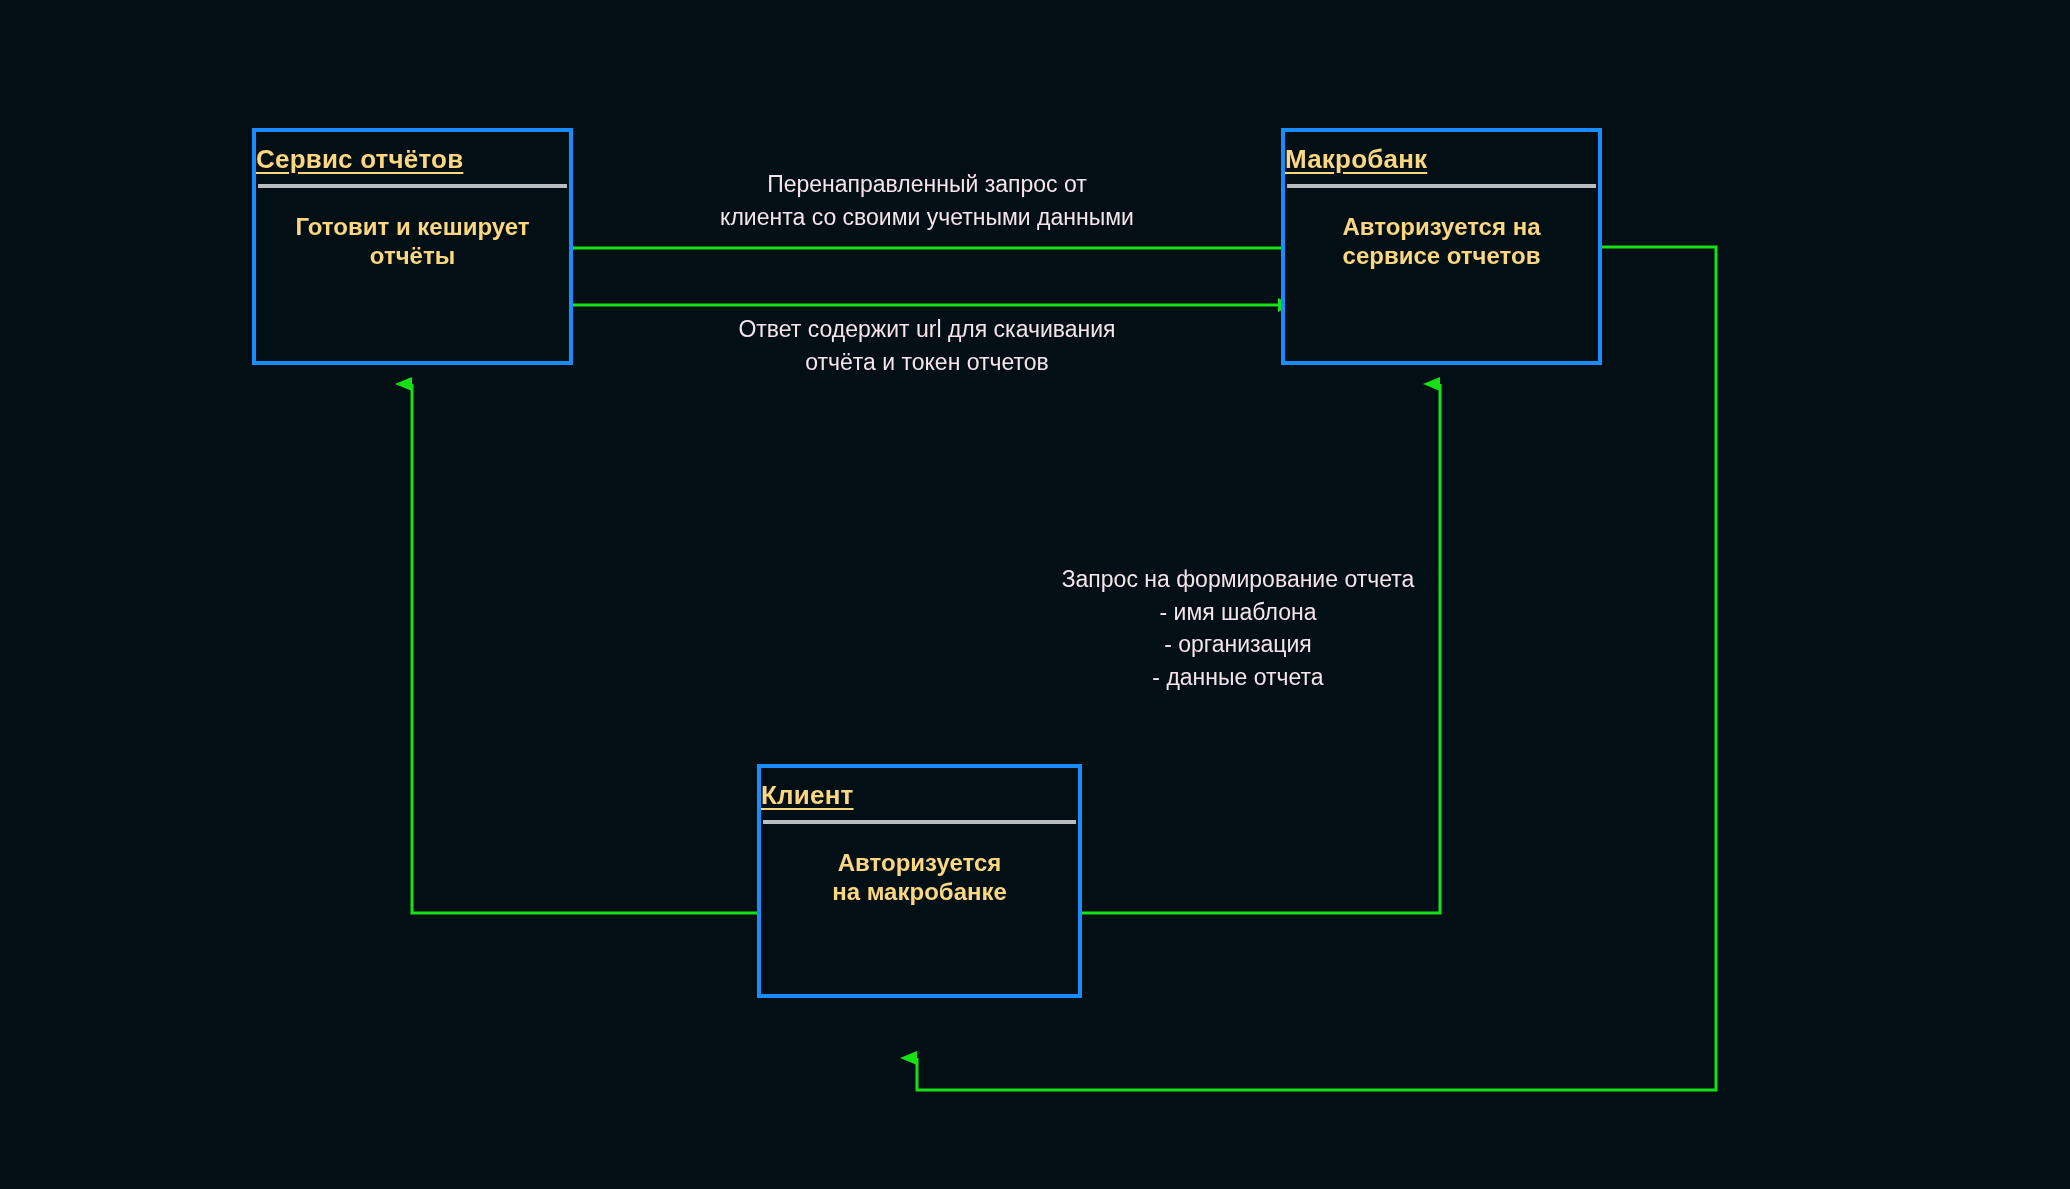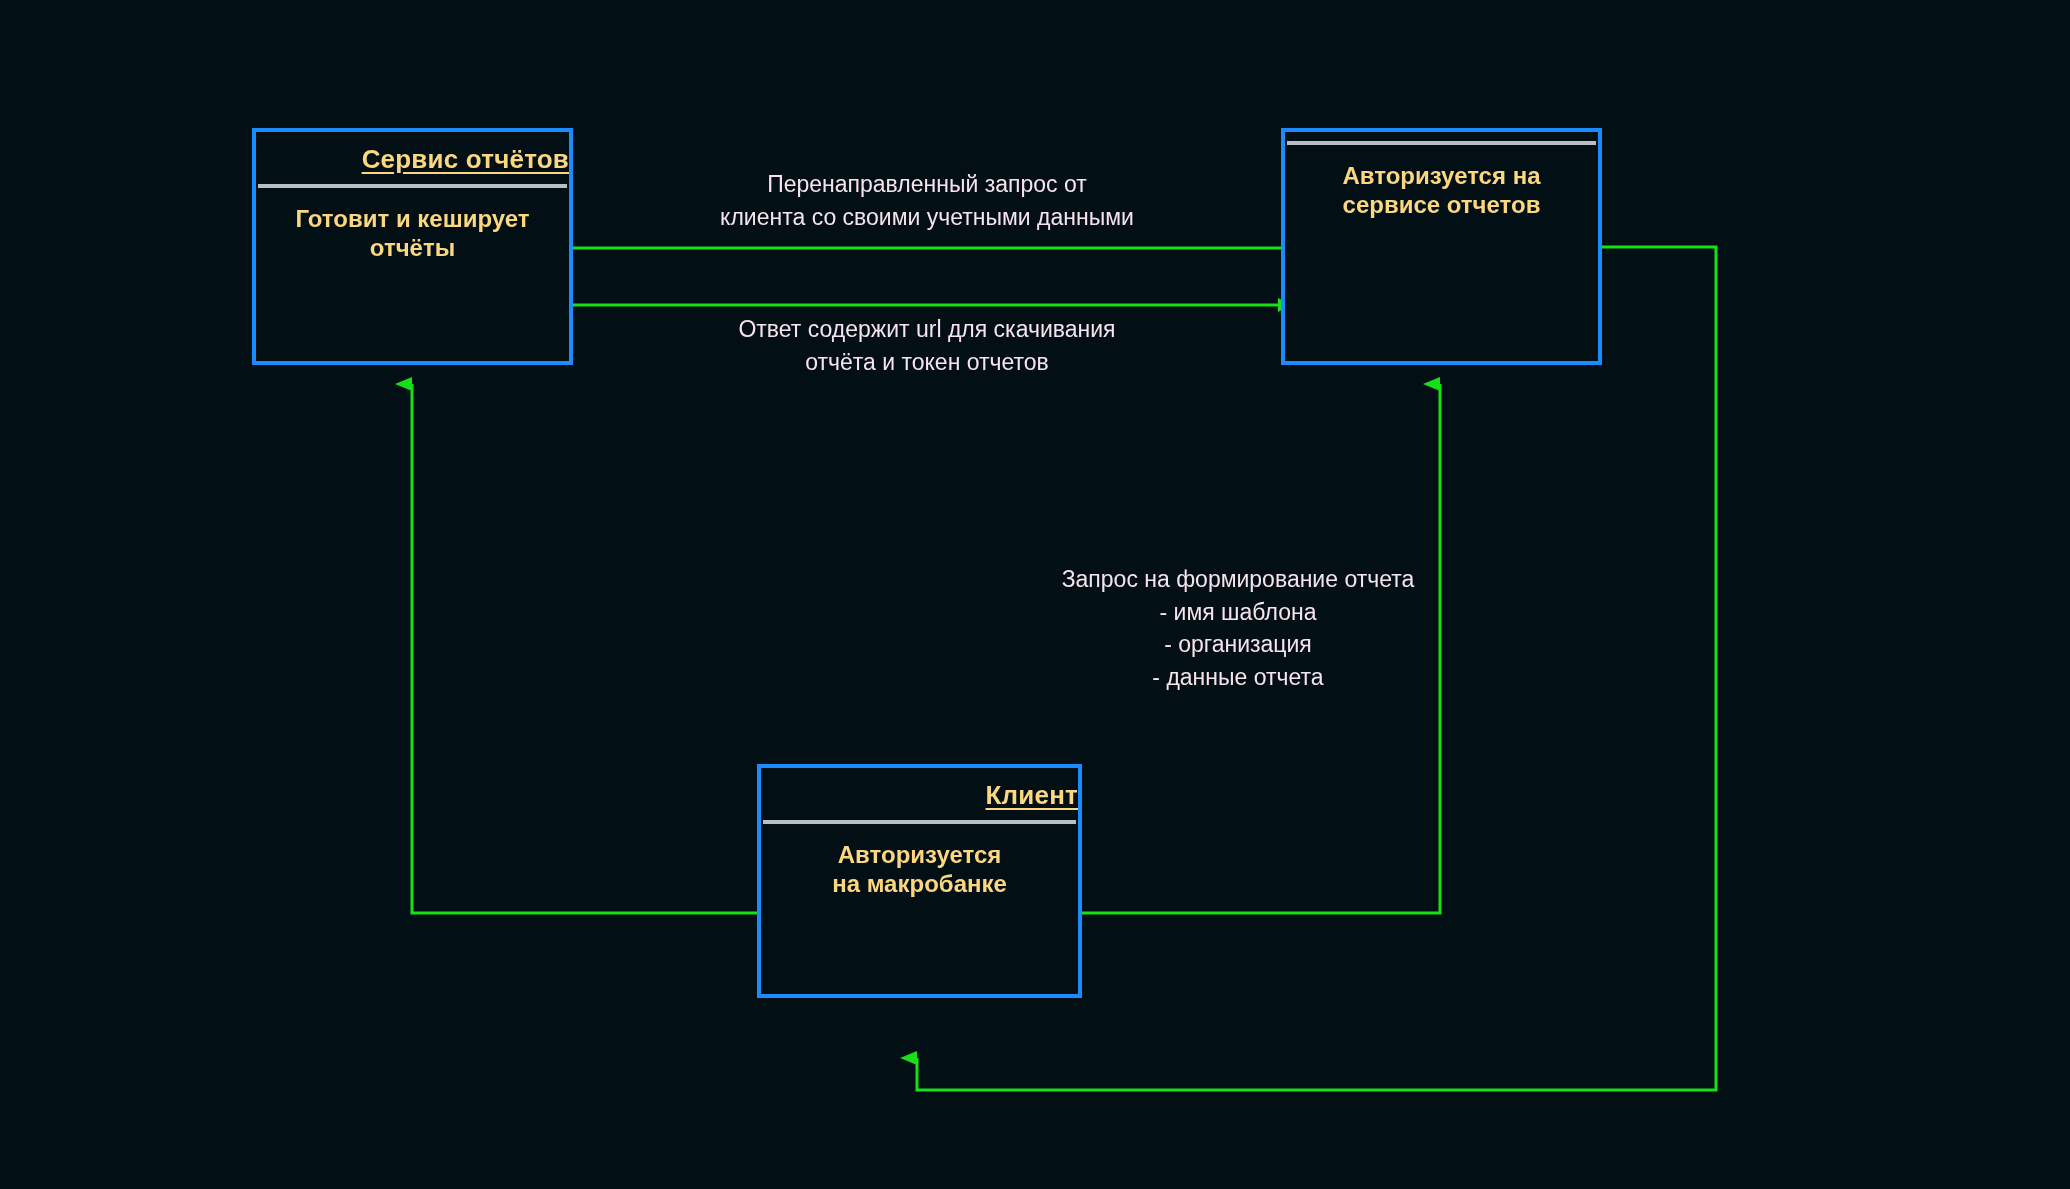--- a/index.html
+++ b/index.html
@@ -27,41 +27,41 @@
     height: 1189px;
   }
   .node {
     position: absolute;
     box-sizing: border-box;
     border: 4px solid #1a8cff;
     background: #021016;
     z-index: 3;
   }
   .node-title {
-    text-align: right;
+    text-align: left;
     color: #fcd77f;
     font-weight: bold;
     font-size: 26px;
     text-decoration: underline;
     text-underline-offset: 4px;
     padding-top: 12px;
     letter-spacing: 0.2px;
   }
   .node-divider {
     height: 4px;
     background: #b8bec2;
     margin: 9px 2px 0 2px;
   }
   .node-body {
     text-align: center;
     color: #fcd77f;
     font-weight: bold;
     font-size: 24px;
     line-height: 1.22;
-    padding-top: 16px;
+    padding-top: 24px;
     white-space: pre-line;
   }
   .edge-label {
     position: absolute;
     color: #f7e3ec;
     font-size: 23px;
     line-height: 1.42;
     text-align: center;
     white-space: pre-line;
     z-index: 4;
@@ -97,20 +97,21 @@
   </svg>
 
   <div class="node" style="left:252px; top:128px; width:321px; height:237px;">
     <div class="node-title">Сервис отчётов</div>
     <div class="node-divider"></div>
     <div class="node-body">Готовит и кеширует
 отчёты</div>
   </div>
 
   <div class="node" style="left:1281px; top:128px; width:321px; height:237px;">
+    <div class="node-title">Макробанк</div>
     <div class="node-divider"></div>
     <div class="node-body">Авторизуется на
 сервисе отчетов</div>
   </div>
 
   <div class="node" style="left:757px; top:764px; width:325px; height:234px;">
     <div class="node-title">Клиент</div>
     <div class="node-divider"></div>
     <div class="node-body">Авторизуется
 на макробанке</div>

